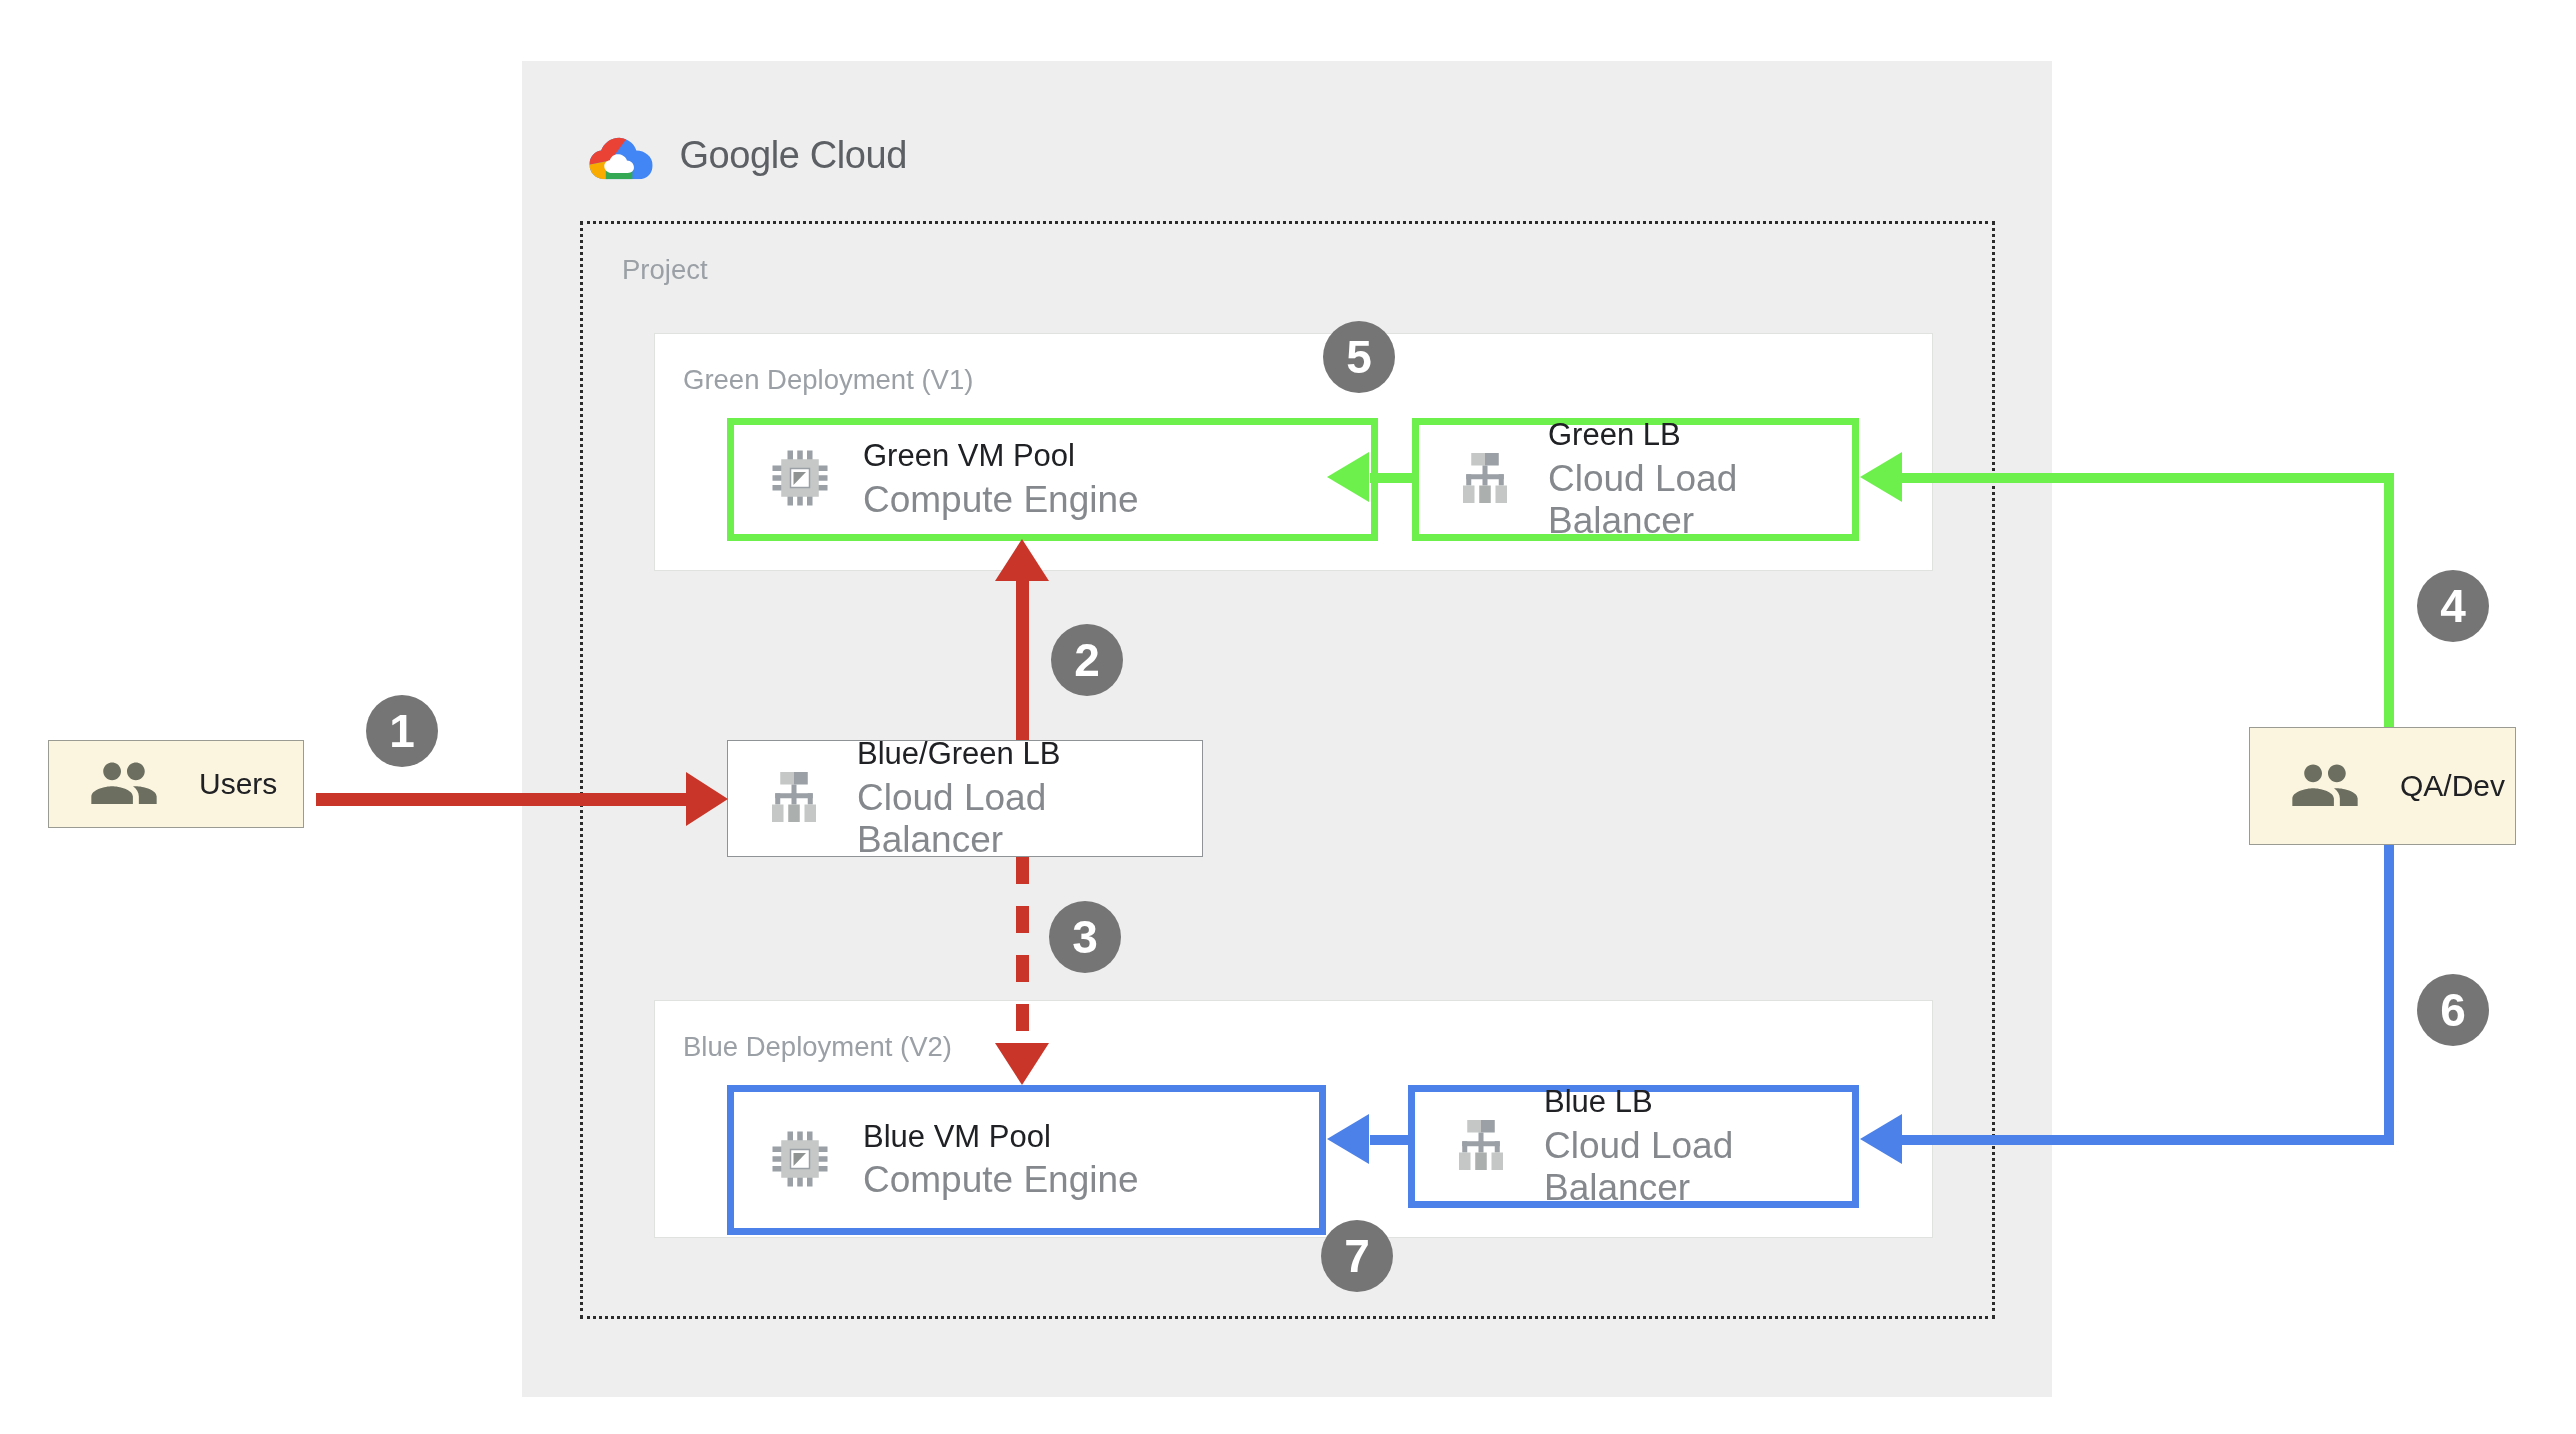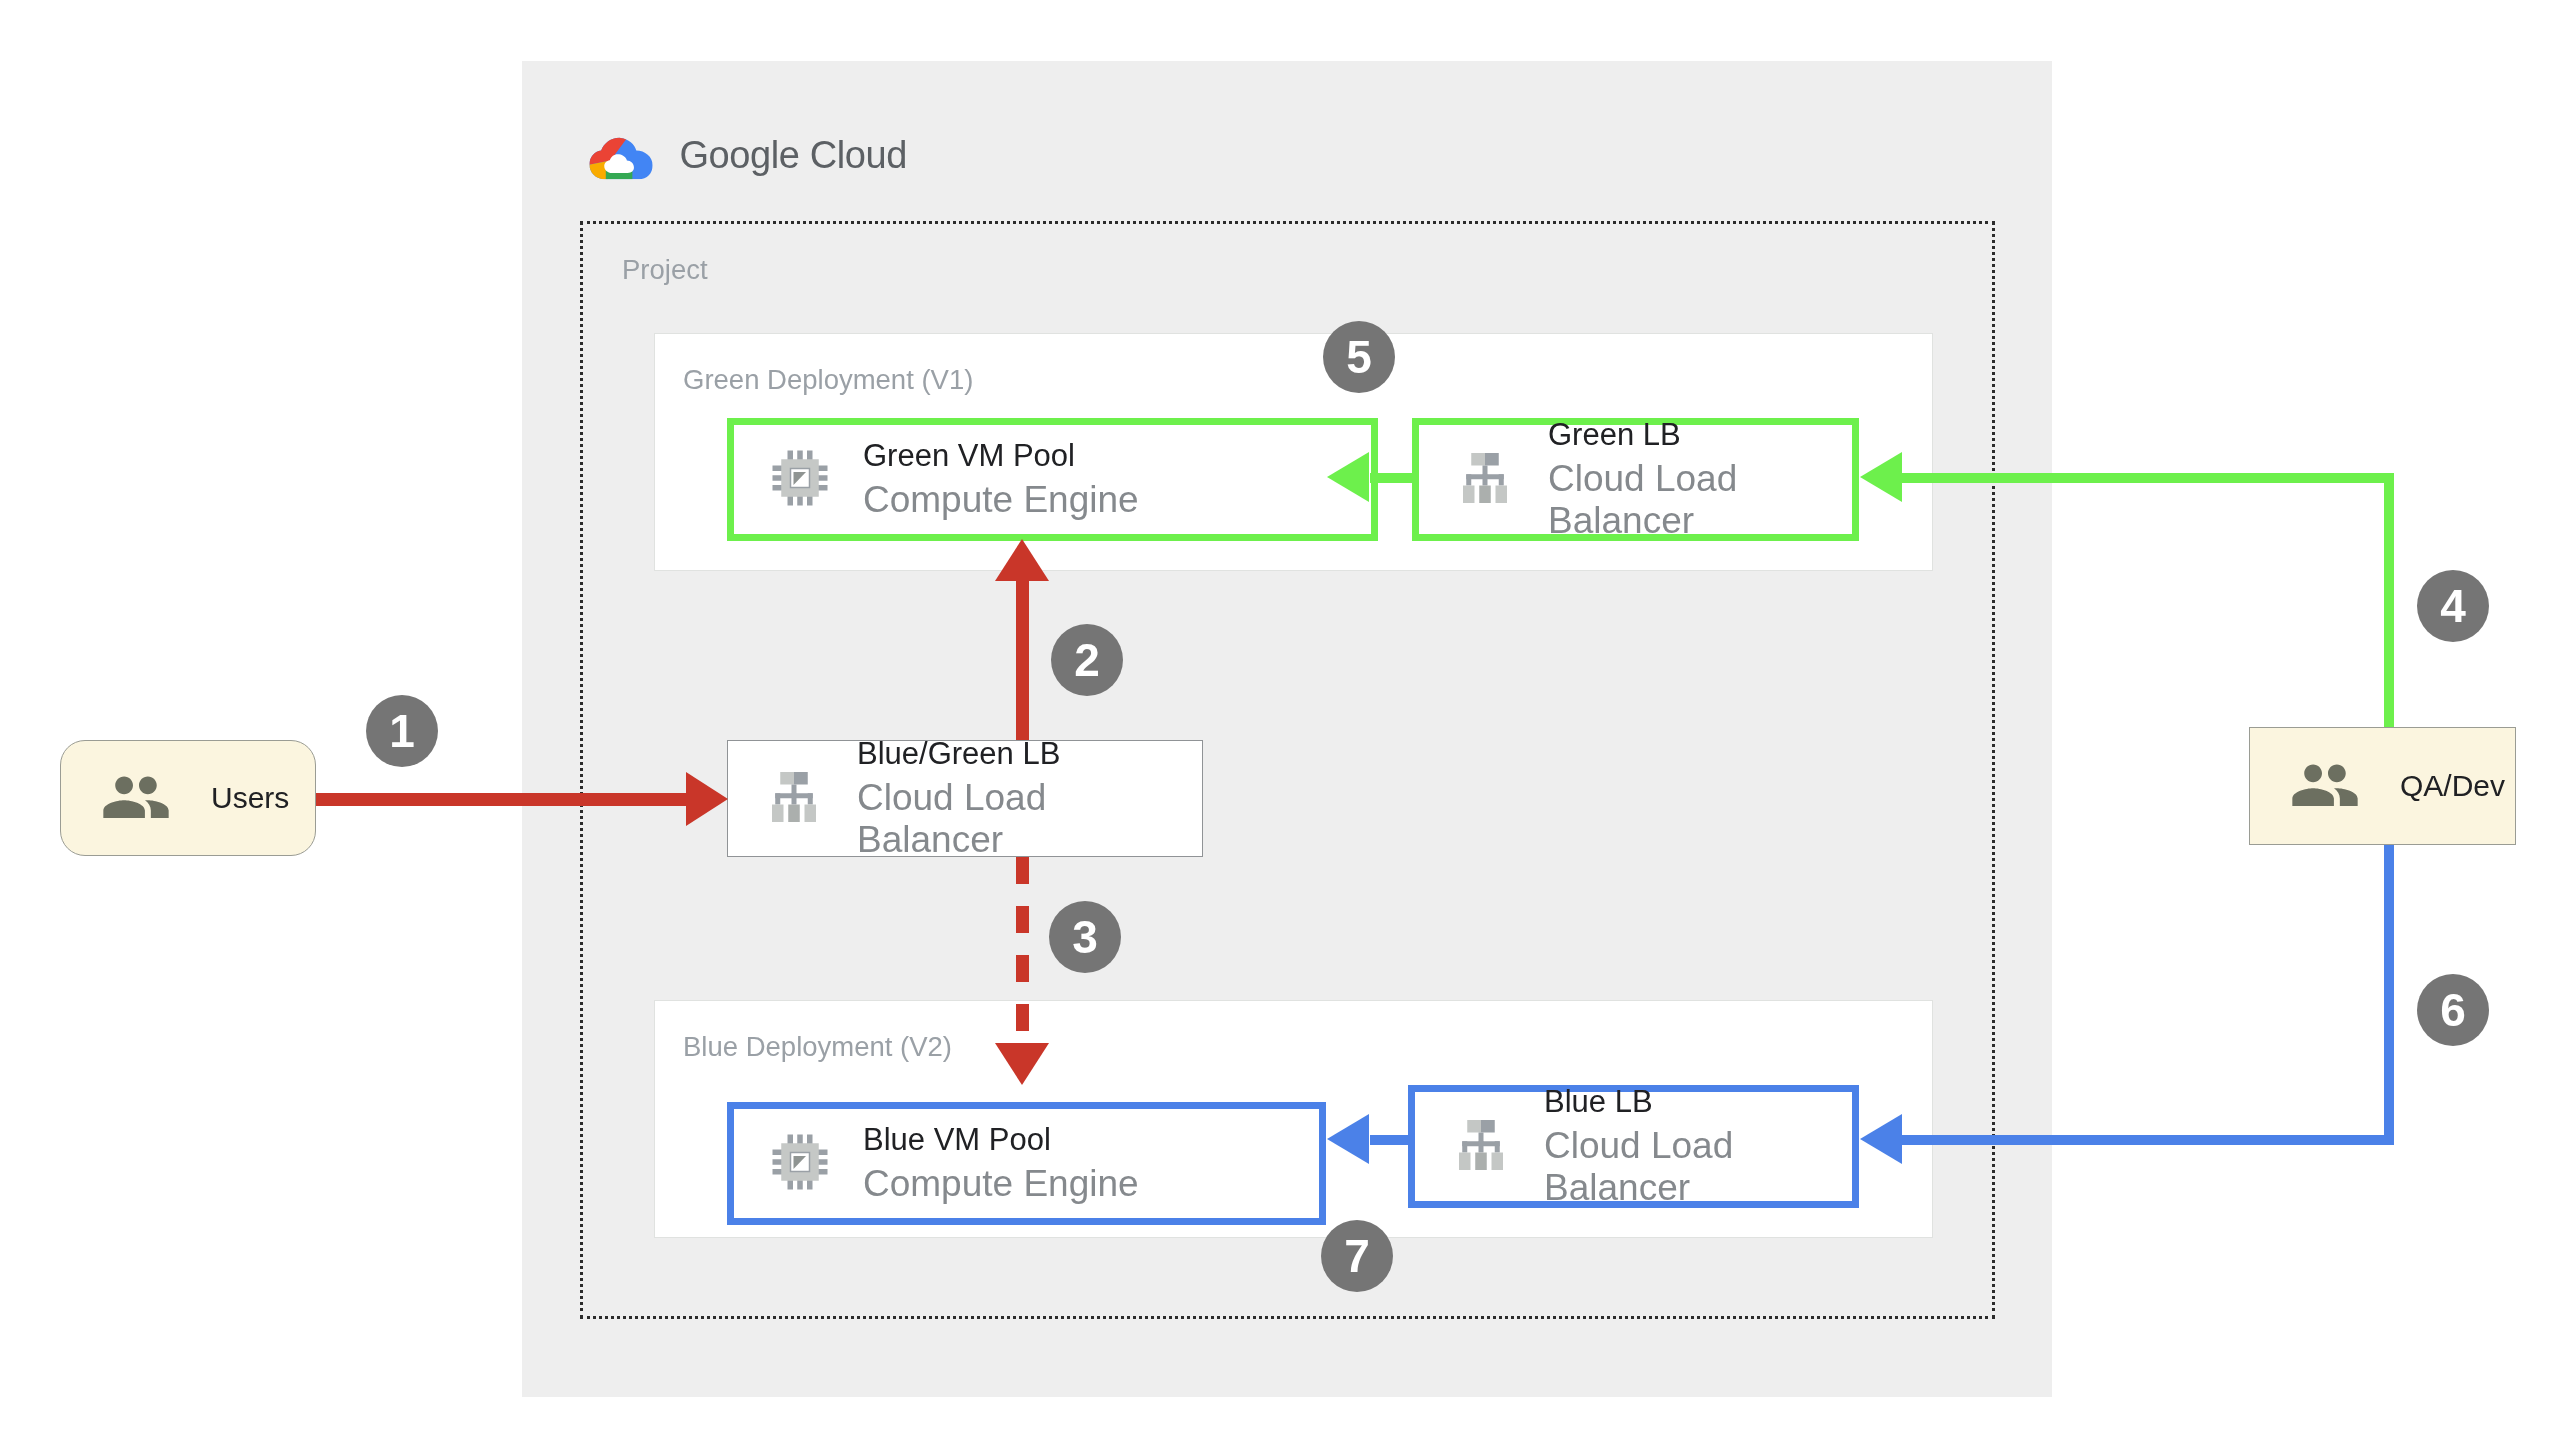--- a/index.html
+++ b/index.html
@@ -26,25 +26,25 @@
   .node{display:flex;align-items:center;gap:33px;background:#ffffff;box-sizing:border-box;padding-left:36px;z-index:2;}
   .node .txt{display:flex;flex-direction:column;gap:4.7px;}
   .node .title{font-size:31px;color:var(--title_text,#202124);}
   .node .subtitle{font-size:37px;color:var(--subtitle_text,#85898D);}
   .node.green{border:7px solid var(--node_border_green,#6DF04C);}
   .node.blue{border:7px solid var(--node_border_blue,#4B81E8);}
   .node.plain{border:1.6px solid #909396;}
   #node-green-vm{left:727px;top:418px;width:651px;height:123px;}
   #node-green-lb{left:1412px;top:418px;width:447px;height:123px;}
   #node-bluegreen-lb{left:727px;top:740px;width:476px;height:117px;}
-  #node-blue-vm{left:727px;top:1085px;width:599px;height:123px;margin-top:17px;}
+  #node-blue-vm{left:727px;top:1085px;width:599px;height:150px;}
   #node-blue-lb{left:1408px;top:1085px;width:451px;height:123px;padding-left:36px;}
   
   .actor{display:flex;align-items:center;gap:41px;background:var(--actor_bg,#FBF5DF);border:1.6px solid #9A9C94;box-sizing:border-box;padding-left:41px;z-index:2;}
-  #actor-users{left:60px;top:740px;width:256px;height:116px;border-radius:25px;}
+  #actor-users{left:48px;top:740px;width:256px;height:88px;}
   #actor-qadev{left:2249px;top:727px;width:267px;height:118px;}
   .actor .label{font-size:30px;color:#202124;}
   
   .line{z-index:4;}
   .red-line{background:var(--arrow_red,#C93629);}
   .green-line{background:var(--arrow_green,#6DF04C);}
   .blue-line{background:var(--arrow_blue,#4B81E8);}
   .dashed-v{background:repeating-linear-gradient(to bottom,var(--arrow_red,#C93629) 0 27px,transparent 27px 49px);}
   
   .ah{width:0;height:0;z-index:4;}

